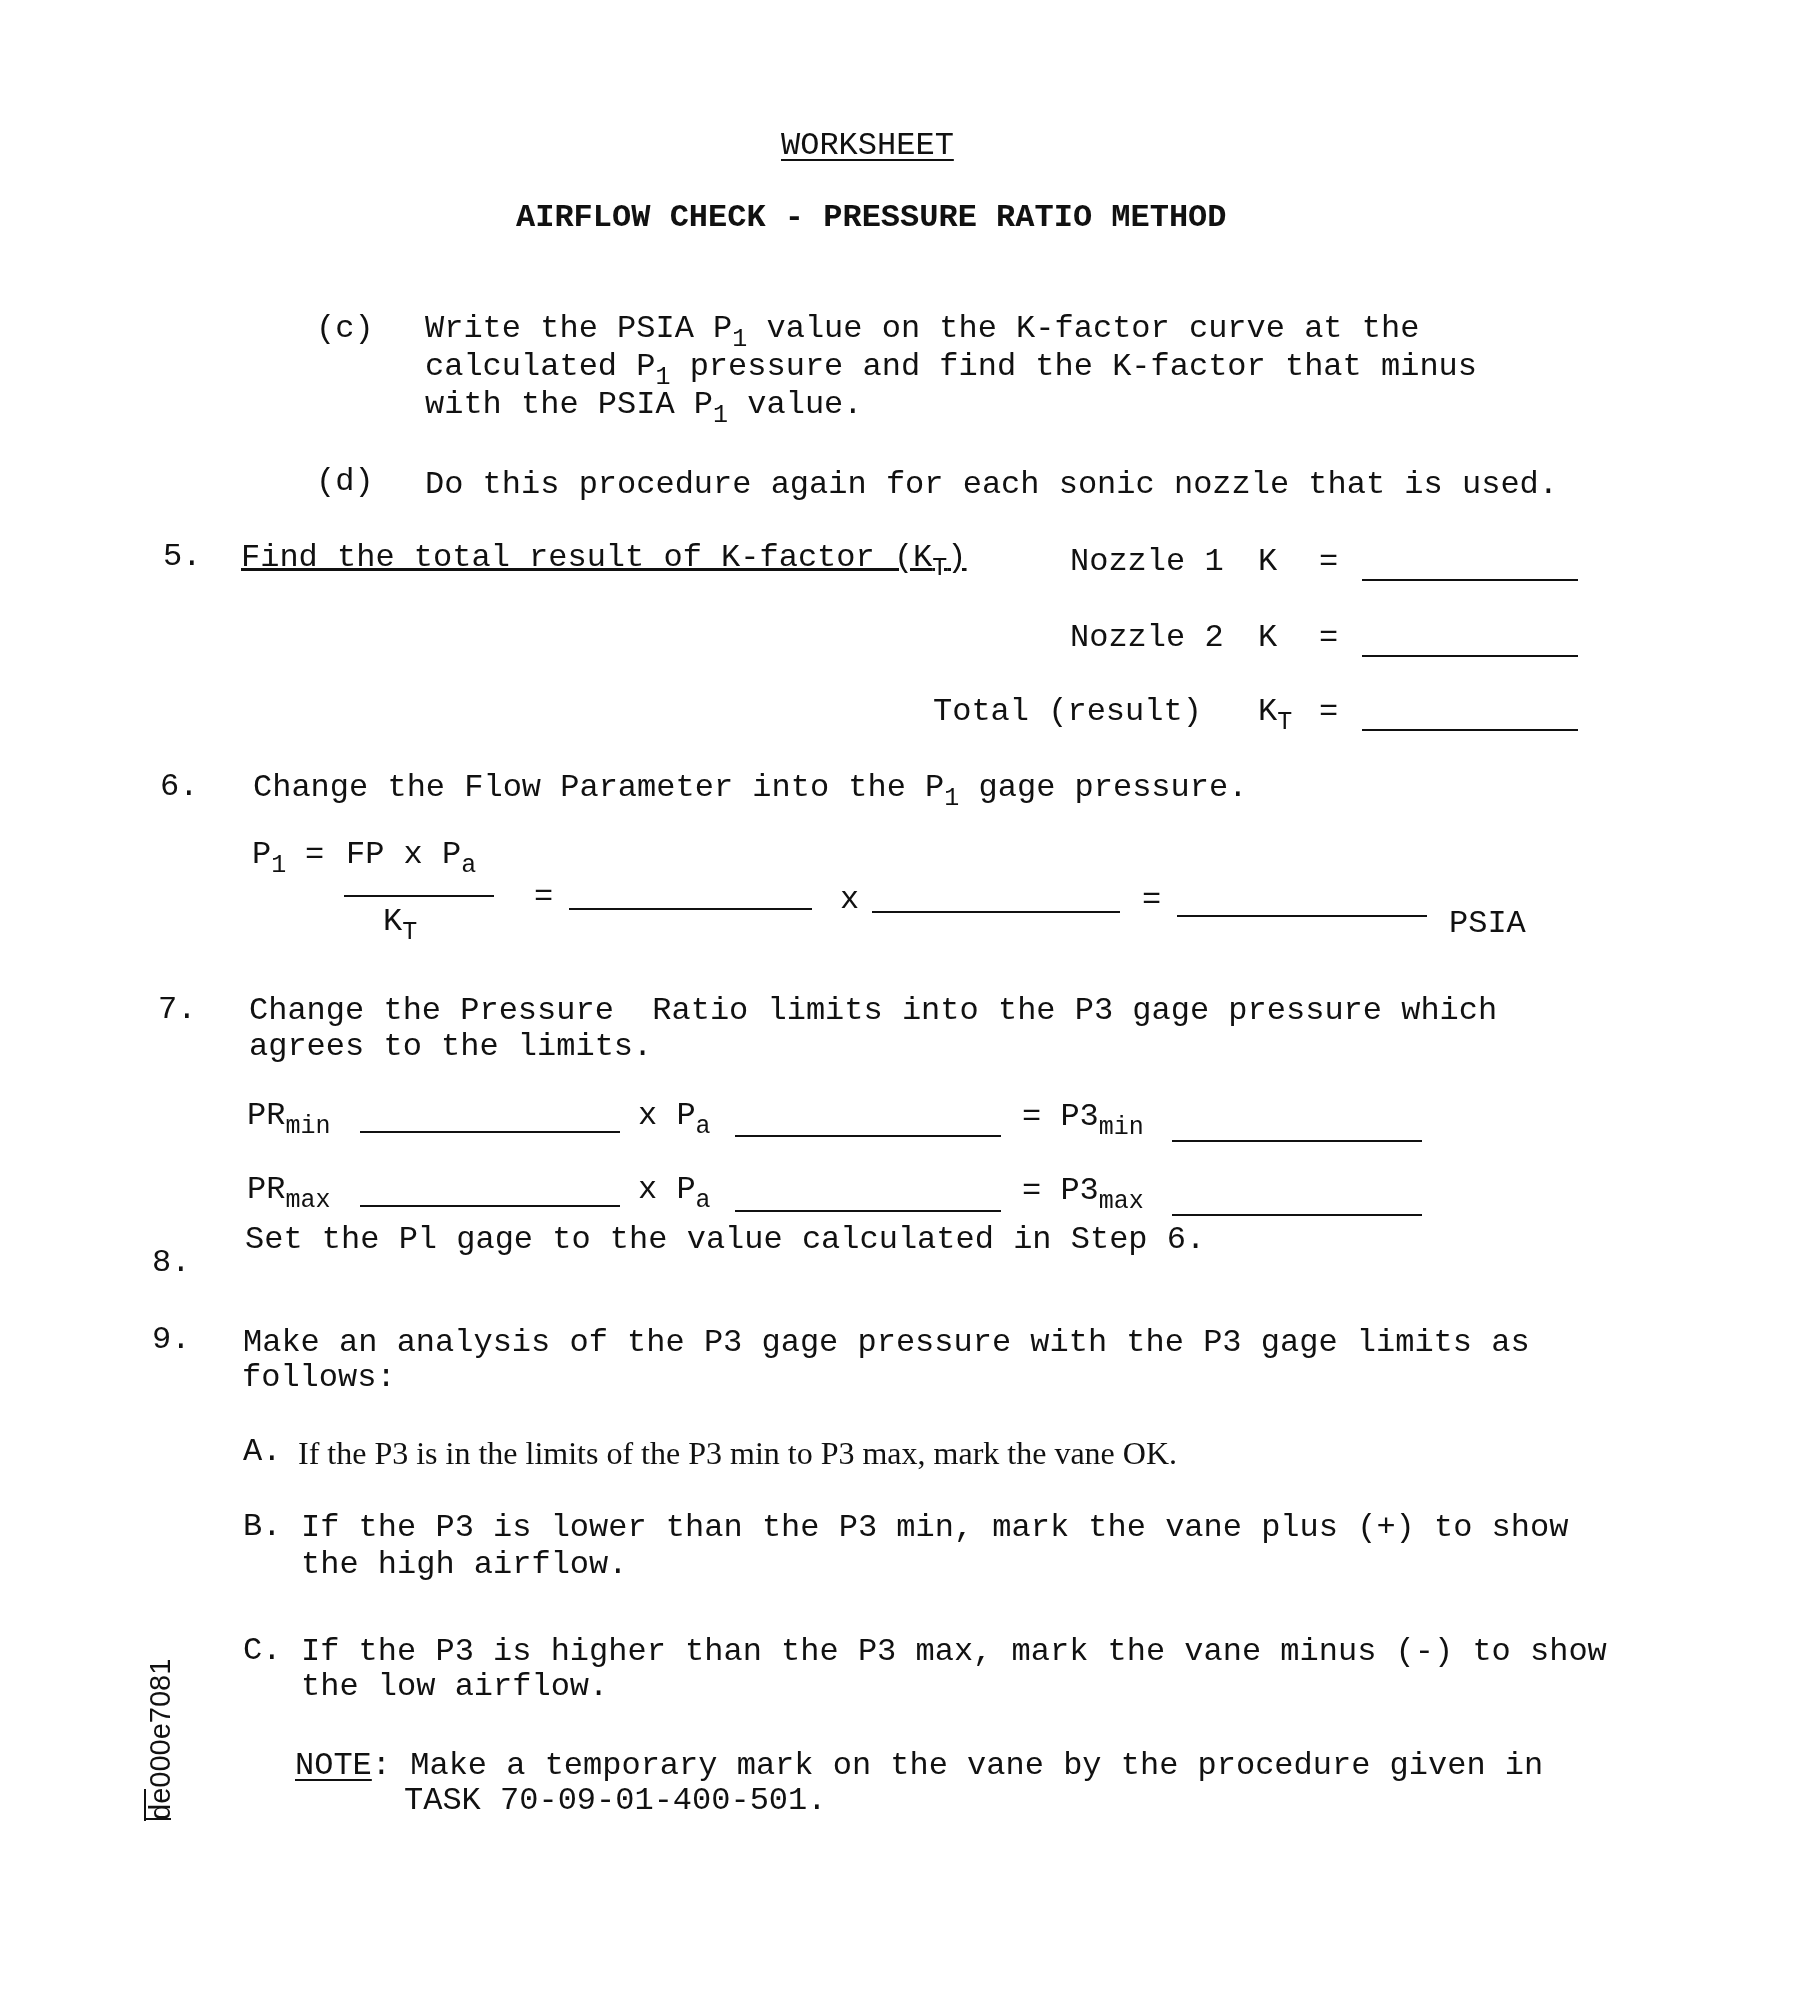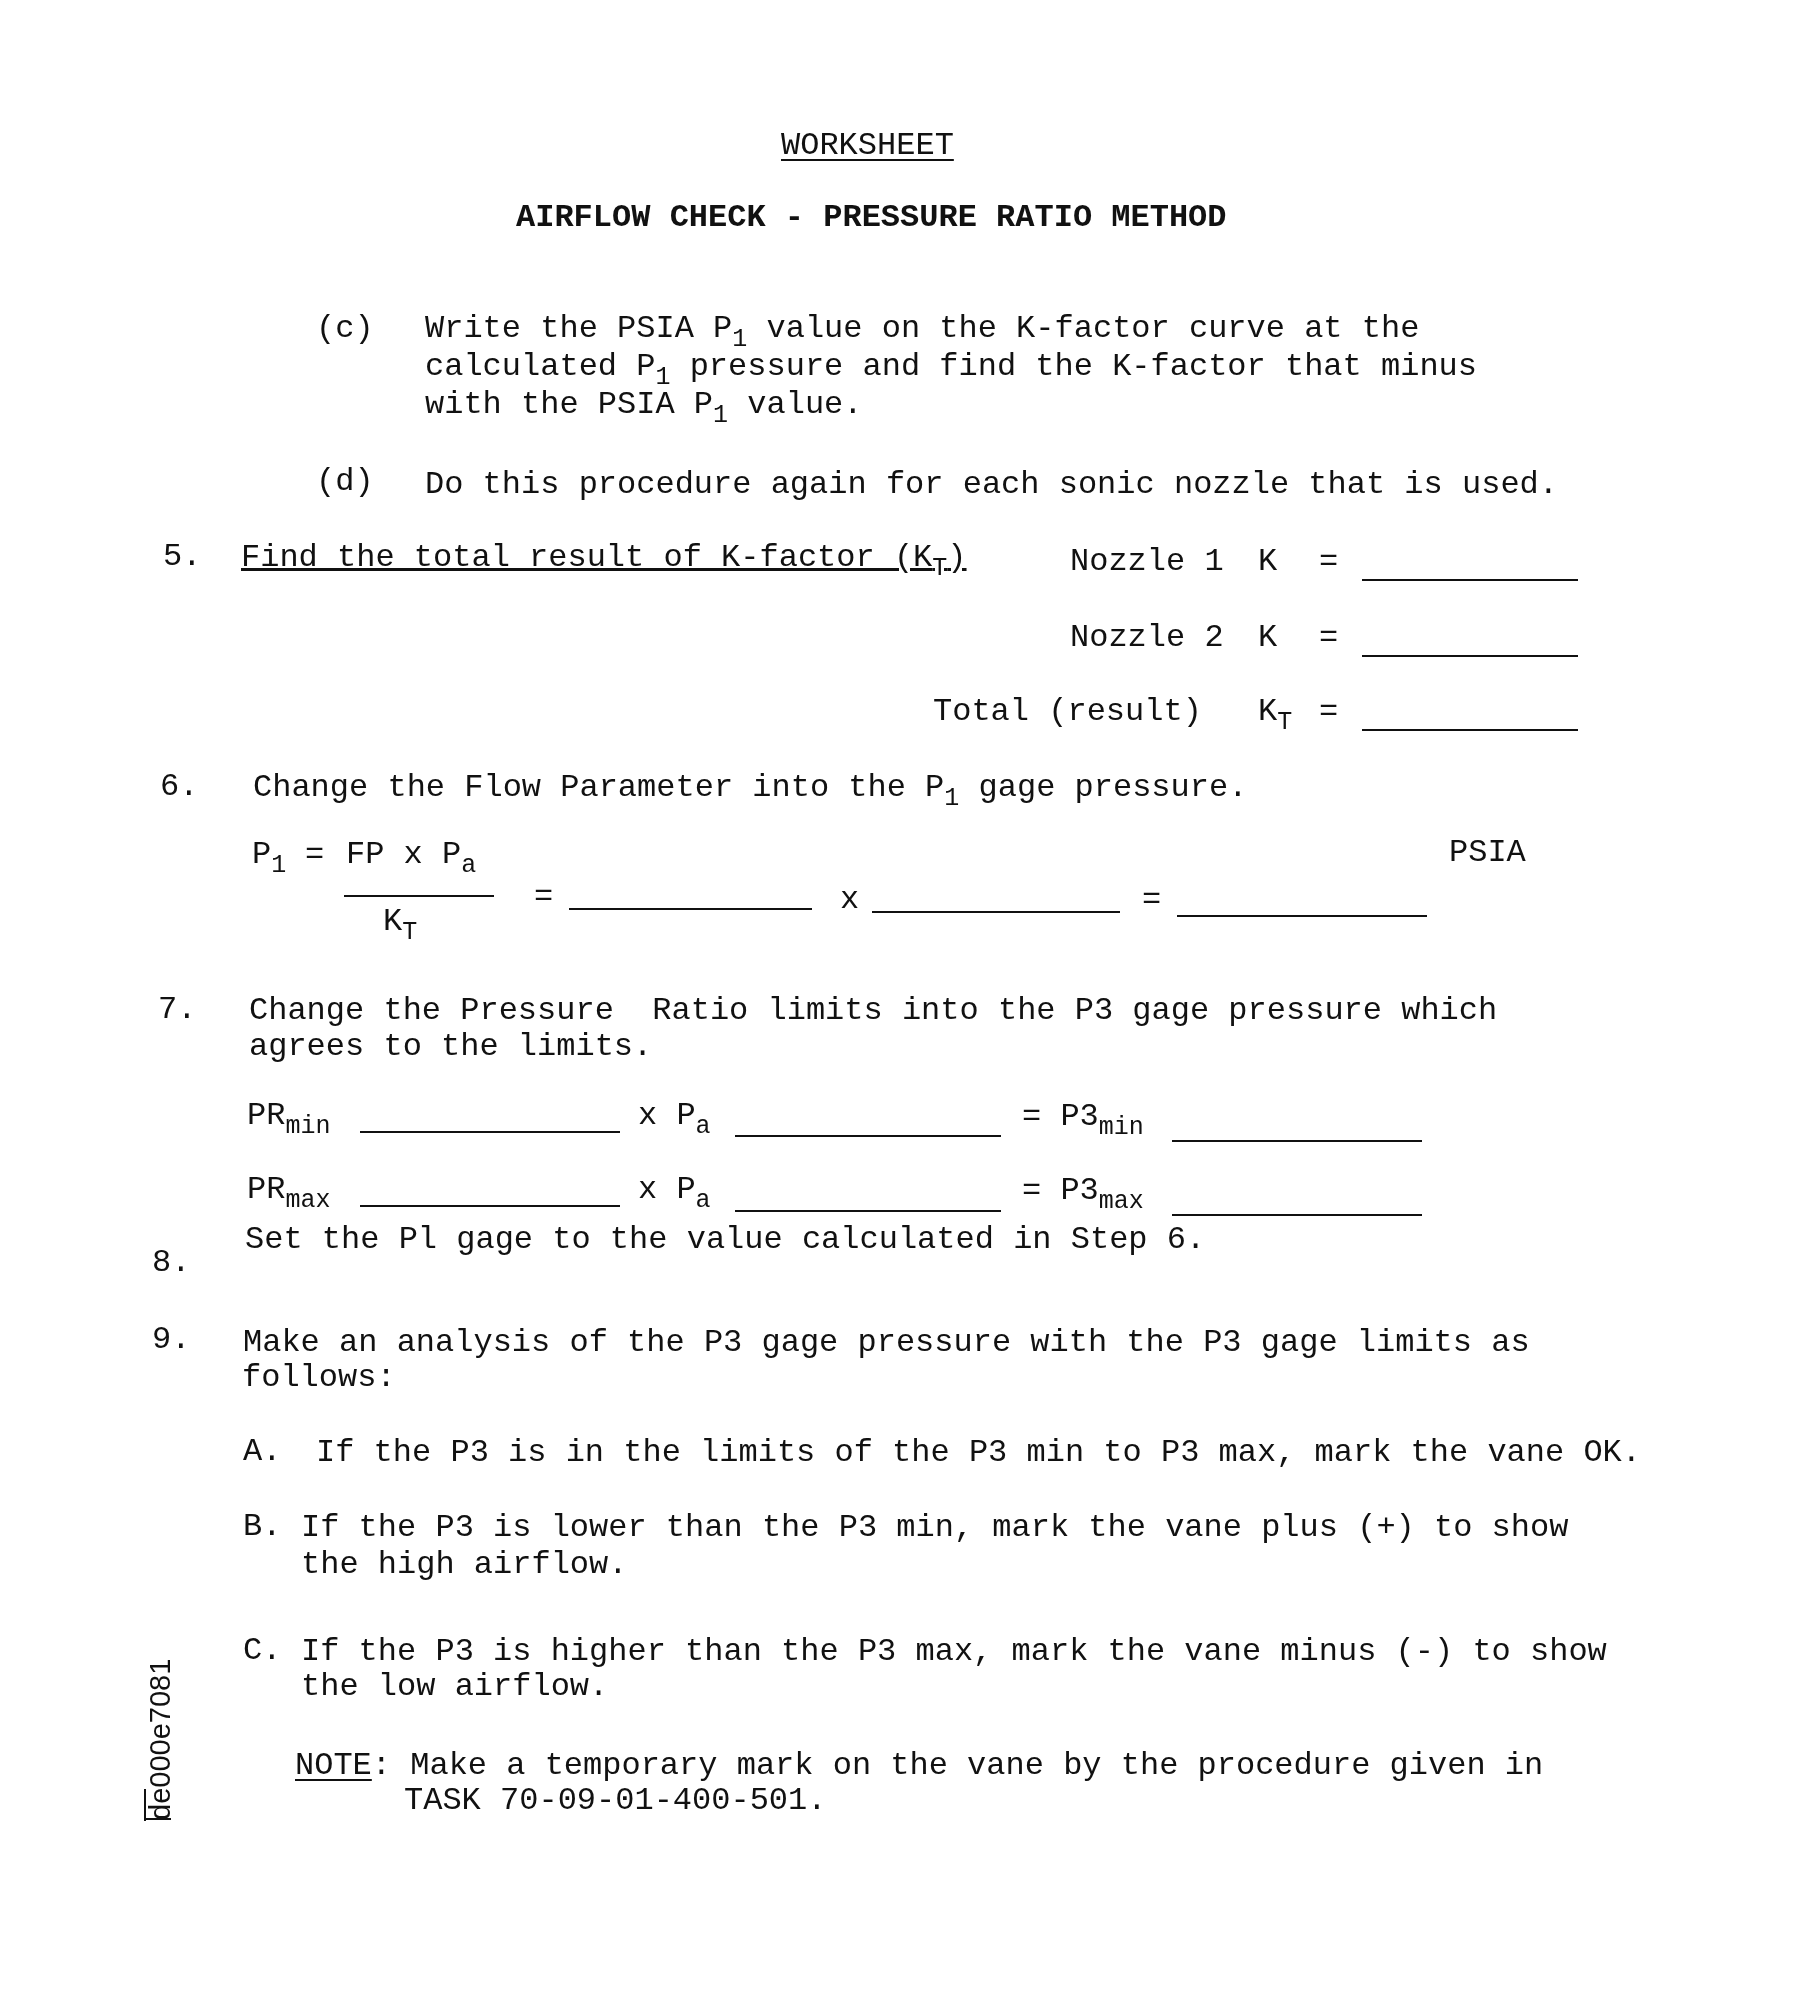--- a/index.html
+++ b/index.html
@@ -55,21 +55,21 @@
 <div class="t" style="left:305px; top:839px;">=</div>
 <div class="t" style="left:346px; top:839px;"><span>FP x P</span><span class="sub">a</span></div>
 <div class="uline" style="left:344px; top:895px; width:150px;"></div>
 <div class="t" style="left:383px; top:906px;"><span>K</span><span class="sub">T</span></div>
 <div class="t" style="left:534px; top:881px;">=</div>
 <div class="blank" style="left:569px; top:908px; width:243px;"></div>
 <div class="t" style="left:840px; top:884px;">x</div>
 <div class="blank" style="left:872px; top:911px; width:248px;"></div>
 <div class="t" style="left:1142px; top:884px;">=</div>
 <div class="blank" style="left:1177px; top:915px; width:250px;"></div>
-<div class="t" style="left:1449px; top:837px;">PSIA</div>
+<div class="t" style="left:1449px; top:908px;">PSIA</div>
 
 <div class="t" style="left:158px; top:994px;">7.</div>
 <div class="t" style="left:249px; top:995px;">Change the Pressure  Ratio limits into the P3 gage pressure which</div>
 <div class="t" style="left:249px; top:1031px;">agrees to the limits.</div>
 
 <div class="t" style="left:247px; top:1100px;"><span>PR</span><span class="sub">min</span></div>
 <div class="blank" style="left:360px; top:1131px; width:260px;"></div>
 <div class="t" style="left:638px; top:1100px;"><span>x P</span><span class="sub">a</span></div>
 <div class="blank" style="left:735px; top:1135px; width:266px;"></div>
 <div class="t" style="left:1022px; top:1101px;"><span>= P3</span><span class="sub">min</span></div>
@@ -83,21 +83,21 @@
 <div class="blank" style="left:1172px; top:1214px; width:250px;"></div>
 
 <div class="t" style="left:152px; top:1247px;">8.</div>
 <div class="t" style="left:245px; top:1224px;">Set the Pl gage to the value calculated in Step 6.</div>
 
 <div class="t" style="left:152px; top:1324px;">9.</div>
 <div class="t" style="left:243px; top:1327px;">Make an analysis of the P3 gage pressure with the P3 gage limits as</div>
 <div class="t" style="left:242px; top:1362px;">follows:</div>
 
 <div class="t" style="left:243px; top:1436px;">A.</div>
-<div class="t" style="left:316px; top:1437px;">If the P3 is in the limits of the P3 min to P3 max, mark the vane OK.</div>
+<div class="t" style="left:298px; top:1437px;font-family:Liberation Serif, serif;">If the P3 is in the limits of the P3 min to P3 max, mark the vane OK.</div>
 
 <div class="t" style="left:243px; top:1511px;">B.</div>
 <div class="t" style="left:301px; top:1512px;">If the P3 is lower than the P3 min, mark the vane plus (+) to show</div>
 <div class="t" style="left:301px; top:1549px;">the high airflow.</div>
 
 <div class="t" style="left:243px; top:1635px;">C.</div>
 <div class="t" style="left:301px; top:1636px;">If the P3 is higher than the P3 max, mark the vane minus (-) to show</div>
 <div class="t" style="left:301px; top:1671px;">the low airflow.</div>
 
 <div class="t" style="left:295px; top:1750px;"><span class="u">NOTE</span><span>:</span><span> Make a temporary mark on the vane by the procedure given in</span></div>

